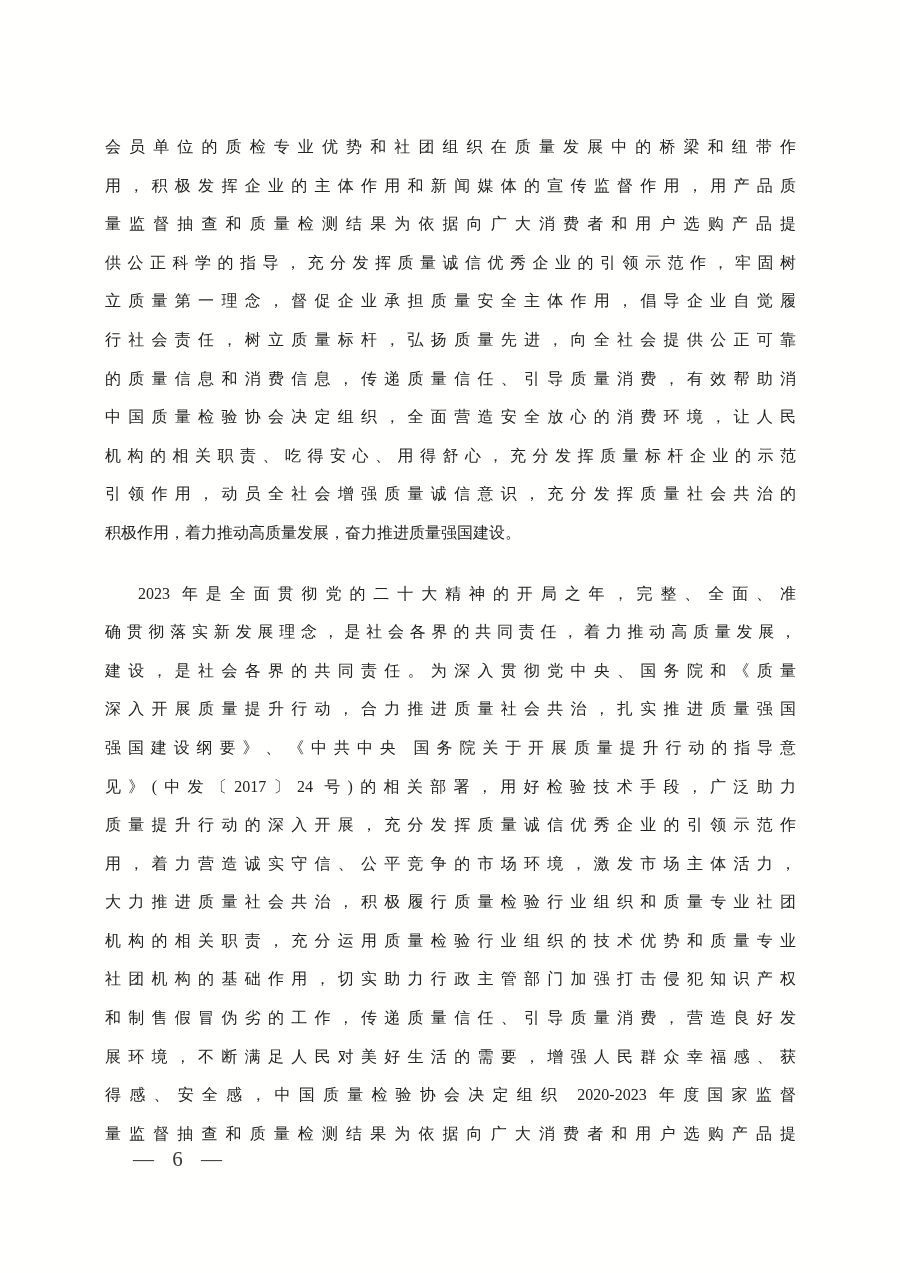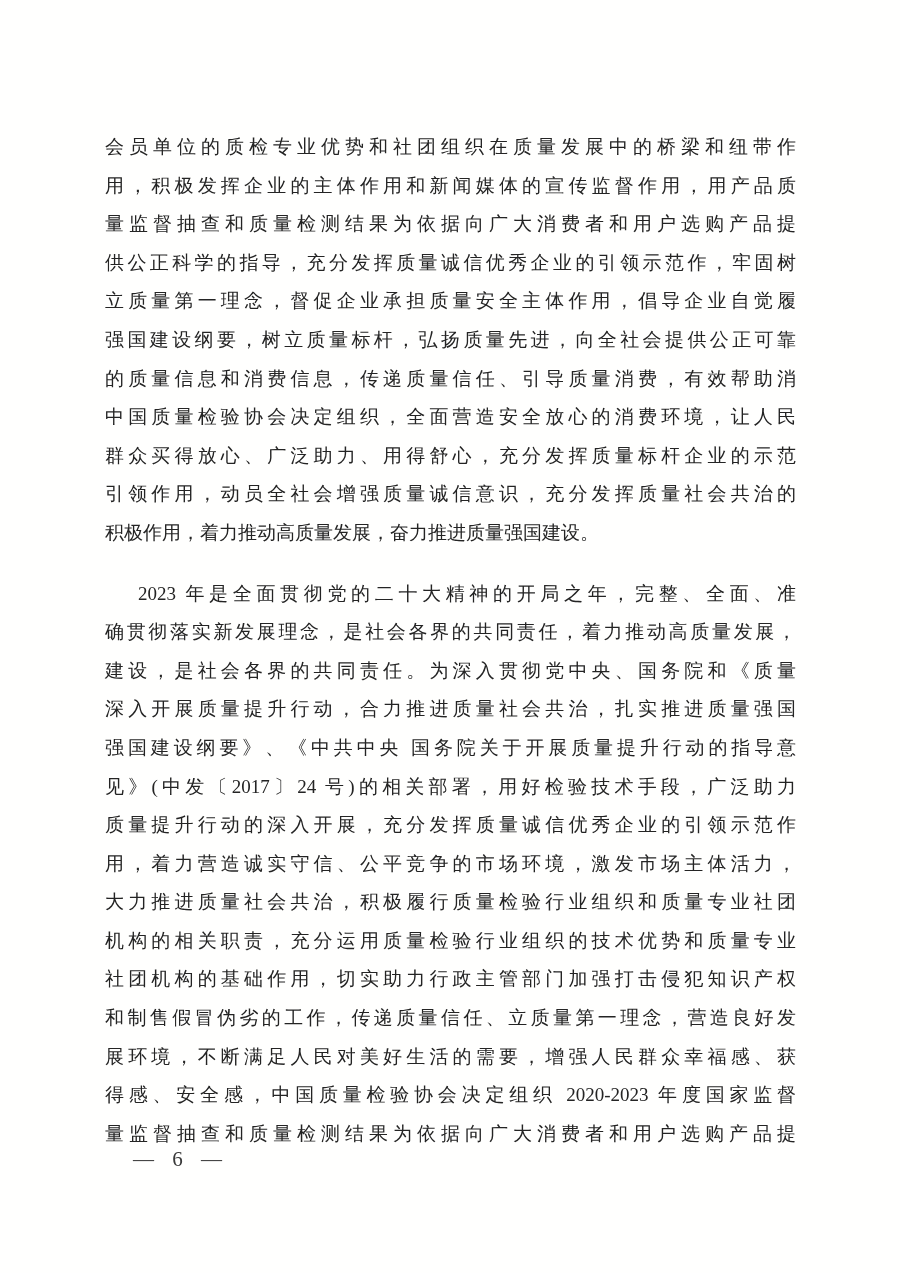--- a/index.html
+++ b/index.html
@@ -18,21 +18,21 @@
     height: 1273px;
     background: #fffffe;
     overflow: hidden;
   }
   .text-block {
     position: absolute;
     left: 105px;
     top: 128px;
     width: 691px;
     color: #242424;
-    font-size: 19px;
+    font-size: 16px;
   }
   .para { margin: 0; padding: 0; }
   .line {
     height: 38.6px;
     line-height: 38.6px;
     text-align: justify;
     text-align-last: justify;
     -moz-text-align-last: justify;
     text-justify: inter-character;
     white-space: pre-wrap;
@@ -63,41 +63,41 @@
 <div class="page">
 
   <div class="text-block">
 
     <div class="para">
       <div class="line">会员单位的质检专业优势和社团组织在质量发展中的桥梁和纽带作</div>
       <div class="line">用，积极发挥企业的主体作用和新闻媒体的宣传监督作用，用产品质</div>
       <div class="line">量监督抽查和质量检测结果为依据向广大消费者和用户选购产品提</div>
       <div class="line">供公正科学的指导，充分发挥质量诚信优秀企业的引领示范作，牢固树</div>
       <div class="line">立质量第一理念，督促企业承担质量安全主体作用，倡导企业自觉履</div>
-      <div class="line">强国建设纲要，树立质量标杆，弘扬质量先进，向全社会提供公正可靠</div>
+      <div class="line">行社会责任，树立质量标杆，弘扬质量先进，向全社会提供公正可靠</div>
       <div class="line">的质量信息和消费信息，传递质量信任、引导质量消费，有效帮助消</div>
       <div class="line">中国质量检验协会决定组织，全面营造安全放心的消费环境，让人民</div>
-      <div class="line">群众买得放心、广泛助力、用得舒心，充分发挥质量标杆企业的示范</div>
+      <div class="line">机构的相关职责、吃得安心、用得舒心，充分发挥质量标杆企业的示范</div>
       <div class="line">引领作用，动员全社会增强质量诚信意识，充分发挥质量社会共治的</div>
       <div class="line para-last">积极作用，着力推动高质量发展，奋力推进质量强国建设。</div>
     </div>
 
     <div class="para">
       <div class="line first-indent">2023 年是全面贯彻党的二十大精神的开局之年，完整、全面、准</div>
       <div class="line">确贯彻落实新发展理念，是社会各界的共同责任，着力推动高质量发展，</div>
       <div class="line">建设，是社会各界的共同责任。为深入贯彻党中央、国务院和《质量</div>
       <div class="line">深入开展质量提升行动，合力推进质量社会共治，扎实推进质量强国</div>
       <div class="line">强国建设纲要》、《中共中央 国务院关于开展质量提升行动的指导意</div>
       <div class="line">见》(中发〔2017〕24 号)的相关部署，用好检验技术手段，广泛助力</div>
       <div class="line">质量提升行动的深入开展，充分发挥质量诚信优秀企业的引领示范作</div>
       <div class="line">用，着力营造诚实守信、公平竞争的市场环境，激发市场主体活力，</div>
       <div class="line">大力推进质量社会共治，积极履行质量检验行业组织和质量专业社团</div>
       <div class="line">机构的相关职责，充分运用质量检验行业组织的技术优势和质量专业</div>
       <div class="line">社团机构的基础作用，切实助力行政主管部门加强打击侵犯知识产权</div>
-      <div class="line">和制售假冒伪劣的工作，传递质量信任、立质量第一理念，营造良好发</div>
+      <div class="line">和制售假冒伪劣的工作，传递质量信任、引导质量消费，营造良好发</div>
       <div class="line">展环境，不断满足人民对美好生活的需要，增强人民群众幸福感、获</div>
       <div class="line">得感、安全感，中国质量检验协会决定组织 2020-2023 年度国家监督</div>
       <div class="line">量监督抽查和质量检测结果为依据向广大消费者和用户选购产品提</div>
     </div>
 
   </div>
 
   <div class="page-num">— 6 —</div>
 
 </div>

